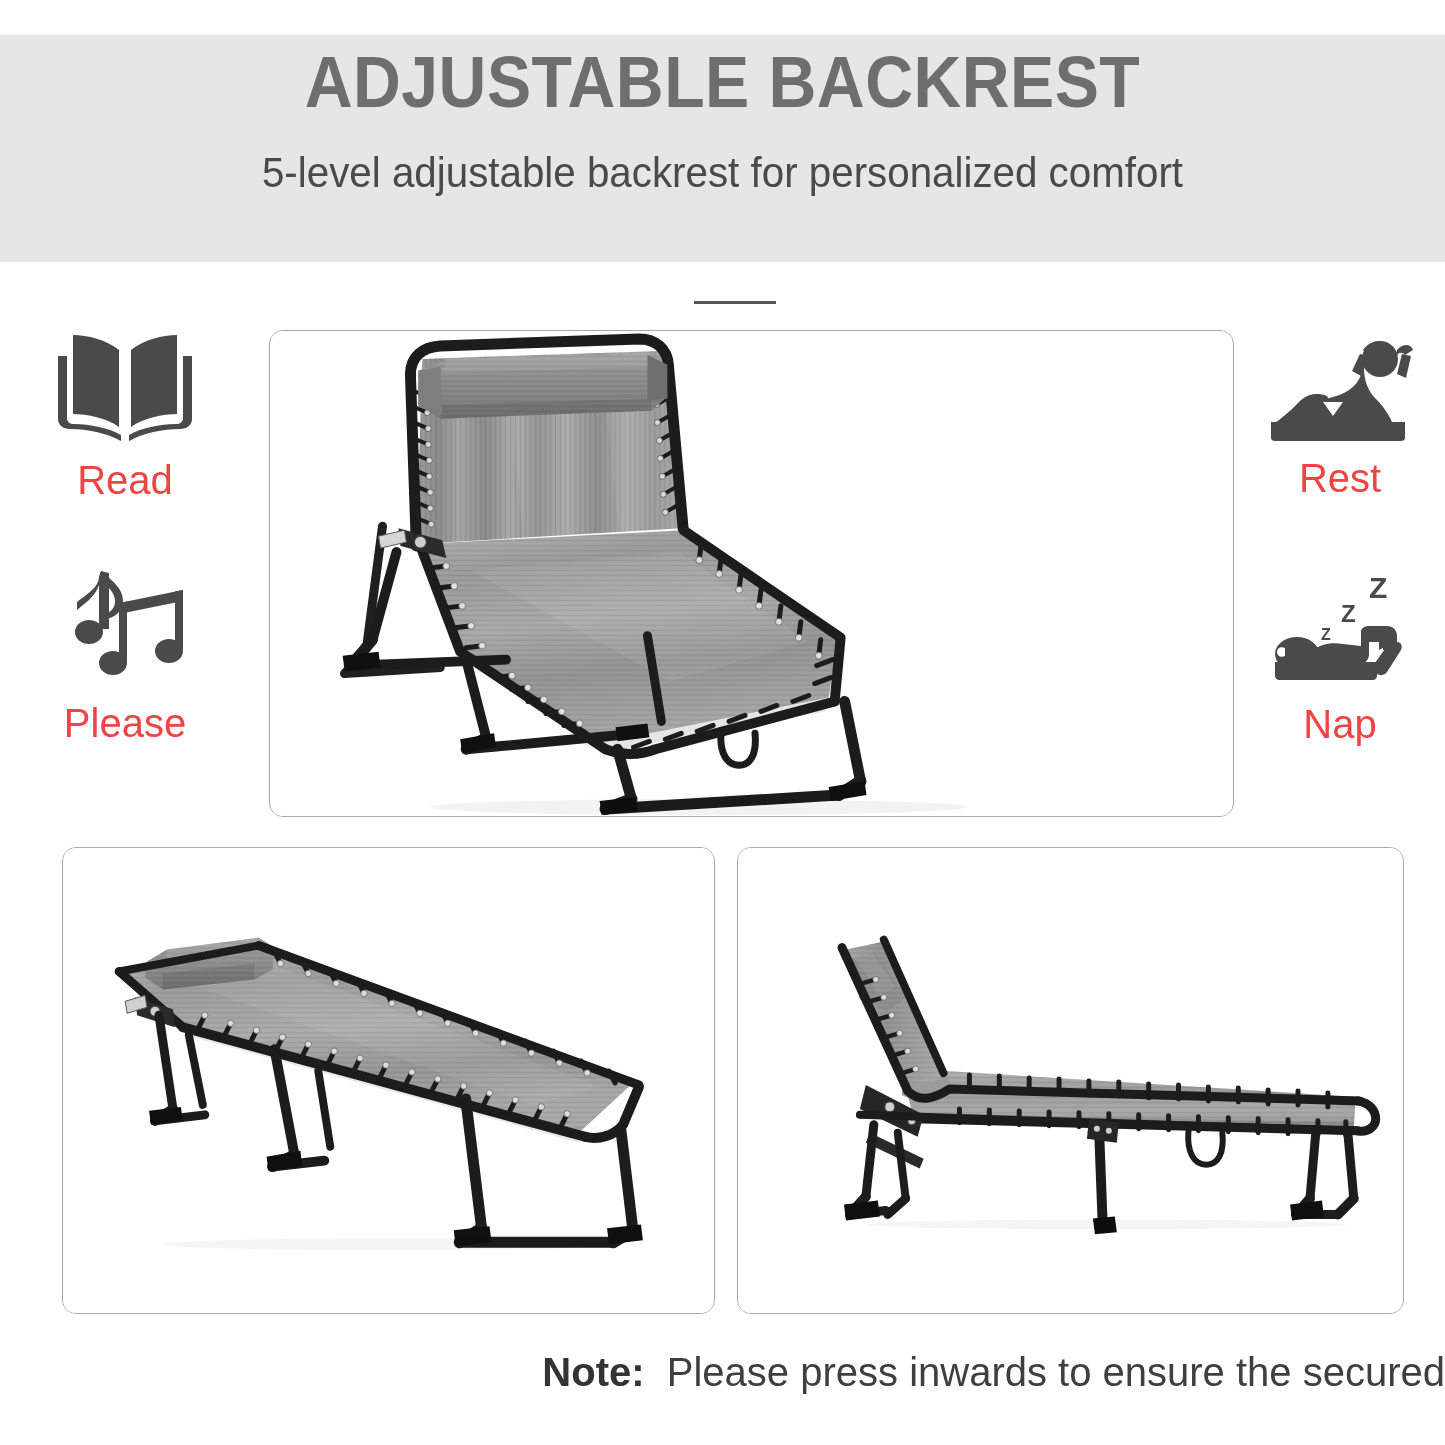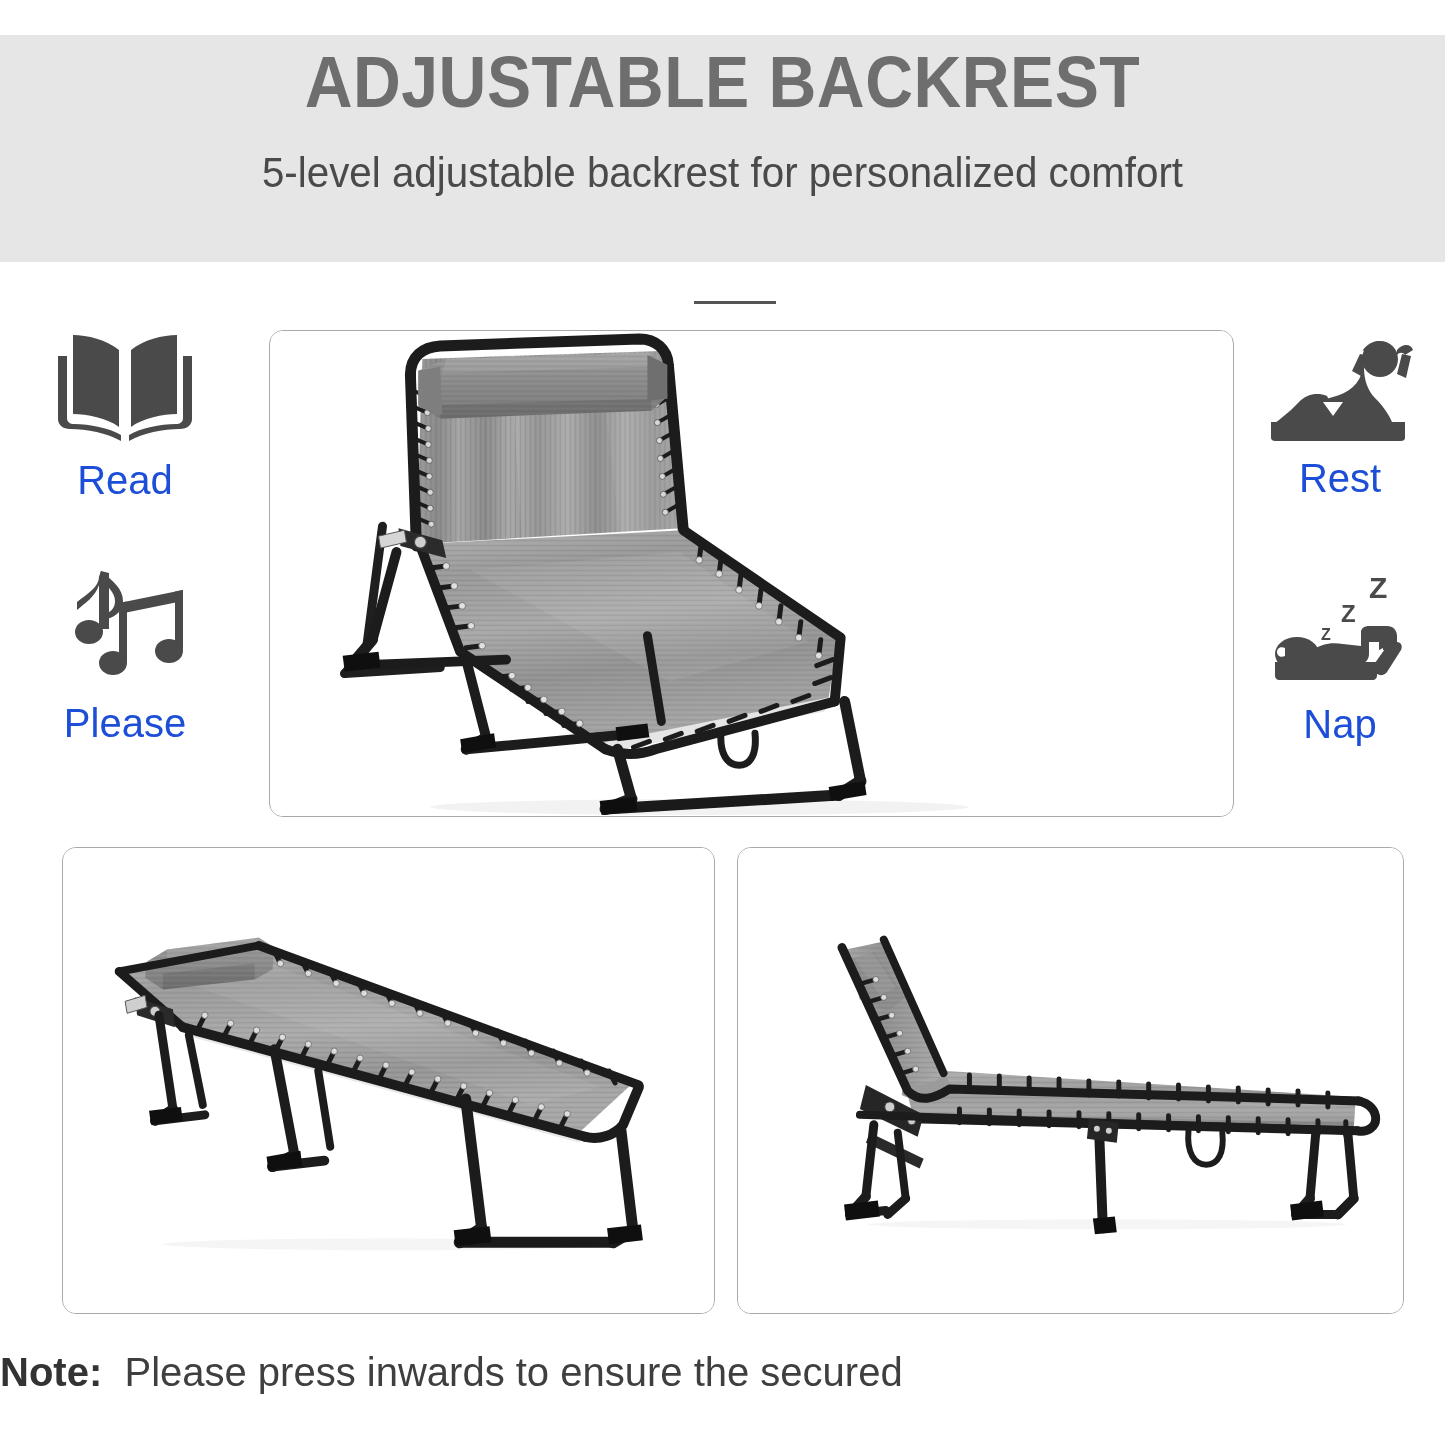--- a/index.html
+++ b/index.html
@@ -85,36 +85,36 @@
   }
   .feature .ficon {
     display: block;
     margin: 0 auto;
     line-height: 0;
   }
   .feature .flabel {
     display: block;
     margin-top: 16px;
     font-size: 40px;
-    color: #1d4ed8;
+    color: #ef4444;
     line-height: 1.0;
     white-space: nowrap;
   }
   #feat-read  { left: 25px;   top: 334px; }
   #feat-music { left: 25px;   top: 567px; }
   #feat-rest  { left: 1240px; top: 340px; }
   #feat-nap   { left: 1240px; top: 570px; }
 
   
   #note {
     position: absolute;
     left: 0;
     top: 1352px;
     width: 1445px;
-    text-align: left;
+    text-align: right;
     font-size: 40px;
     color: #3f3f3f;
     line-height: 1.0;
     white-space: nowrap;
   }
   #note .note-label {
     font-weight: bold;
     color: #333333;
   }
 </style>

